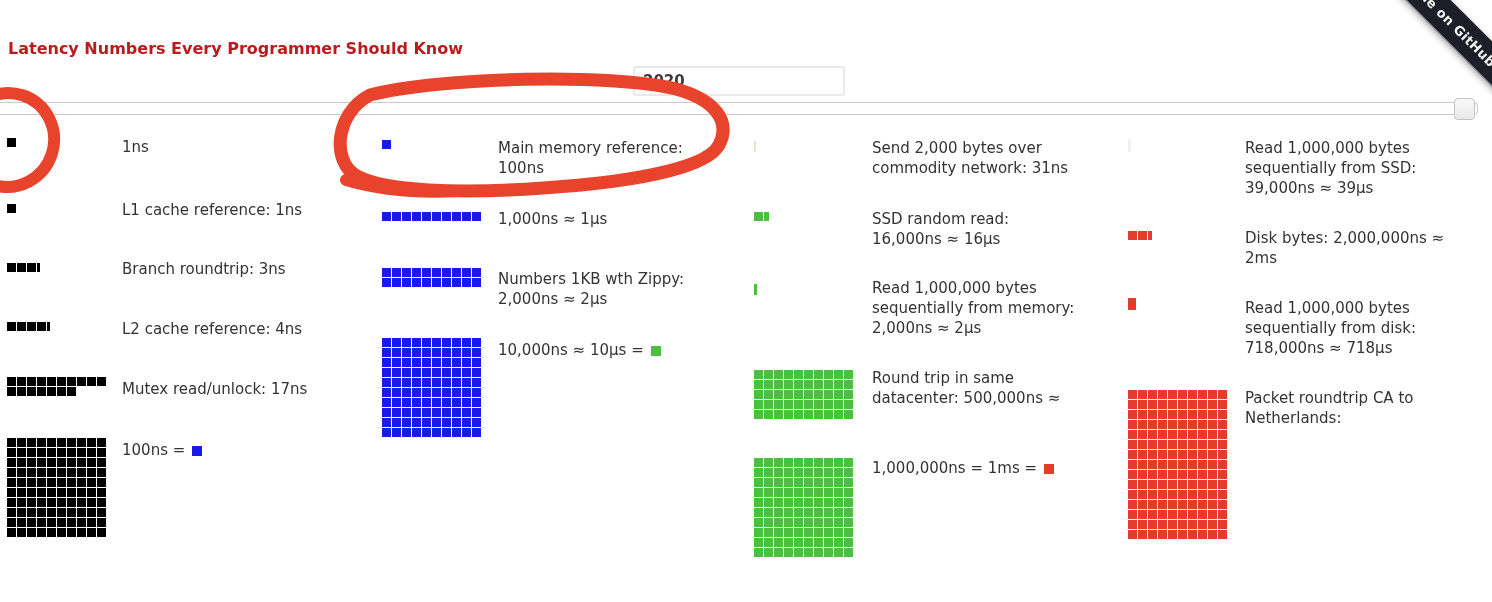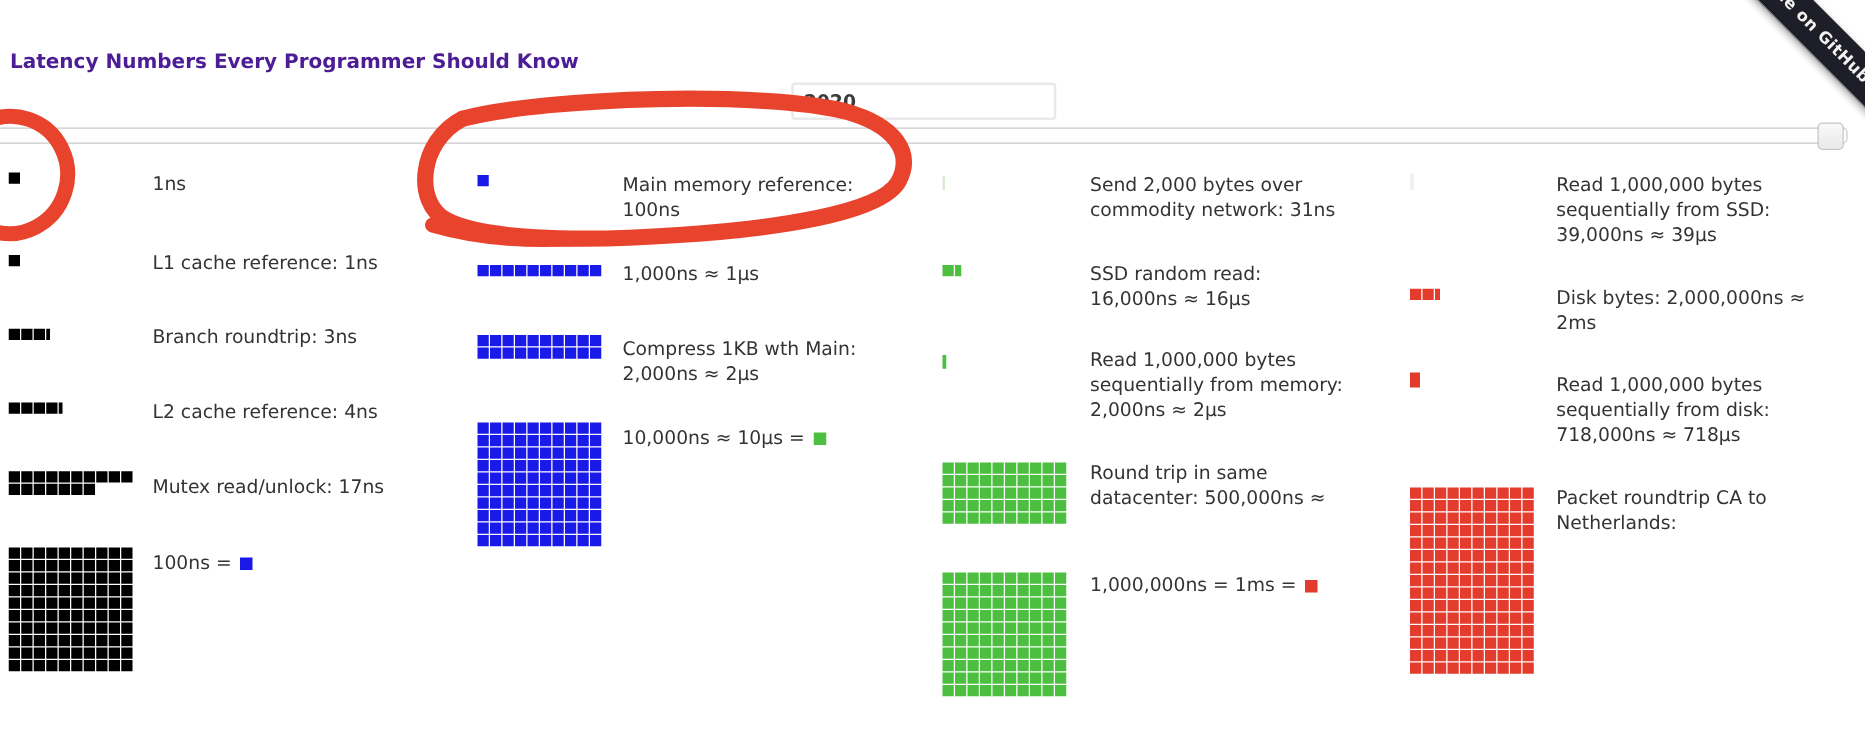--- a/index.html
+++ b/index.html
@@ -1,18 +1,18 @@
 <!DOCTYPE html>
 <html><head>
 <meta charset="utf-8">
 <style>
   html,body{margin:0;padding:0;background:#ffffff;}
   #page{position:relative;width:1492px;height:602px;overflow:hidden;
         font-family:"DejaVu Sans","Liberation Sans",sans-serif;color:#333;}
-  #title{position:absolute;left:8px;top:39px;font-size:16px;font-weight:700;color:#4c1d95;white-space:nowrap;}
+  #title{position:absolute;left:8px;top:39px;font-size:16px;font-weight:700;color:#b91c1c;white-space:nowrap;}
   #year-box{position:absolute;left:633px;top:66px;width:200px;height:26px;border:2px solid #e9e9e9;
             border-radius:3px;background:#fff;font-family:inherit;font-size:15px;font-weight:700;color:#3c3c3c;
             padding:0 0 0 8px;outline:none;}
   #slider-track{position:absolute;left:-4px;top:102px;width:1482px;height:13px;background:#fefefe;
             border:1px solid #c9c9c9;border-radius:4px;box-sizing:border-box;}
   #slider-handle{position:absolute;left:1454px;top:98px;width:21px;height:22px;
             background:linear-gradient(#f8f8f8,#e9e9e9);border:1px solid #c3c3c3;border-radius:4px;box-sizing:border-box;}
   .icon-block{position:absolute;display:flex;flex-wrap:wrap;align-content:flex-start;}
   .sq{width:9px;height:9px;margin:0 1px 1px 0;flex:0 0 auto;}
   .row-text{position:absolute;font-size:15px;line-height:20px;white-space:nowrap;color:#333;}
@@ -233,21 +233,21 @@
         <div class="sq" style="background: rgb(26, 26, 232);"></div>
         <div class="sq" style="background: rgb(26, 26, 232);"></div>
         <div class="sq" style="background: rgb(26, 26, 232);"></div>
         <div class="sq" style="background: rgb(26, 26, 232);"></div>
         <div class="sq" style="background: rgb(26, 26, 232);"></div>
         <div class="sq" style="background: rgb(26, 26, 232);"></div>
         <div class="sq" style="background: rgb(26, 26, 232);"></div>
         <div class="sq" style="background: rgb(26, 26, 232);"></div>
       </div>
       <div class="row-text" style="left: 498px; top: 269px;">
-        <div>Compress 1KB wth Main:</div>
+        <div>Numbers 1KB wth Zippy:</div>
         <div>2,000ns ≈ 2µs</div>
       </div>
       <div class="icon-block" style="left: 382px; top: 338px; width: 101px;">
         <div class="sq" style="background: rgb(26, 26, 232);"></div>
         <div class="sq" style="background: rgb(26, 26, 232);"></div>
         <div class="sq" style="background: rgb(26, 26, 232);"></div>
         <div class="sq" style="background: rgb(26, 26, 232);"></div>
         <div class="sq" style="background: rgb(26, 26, 232);"></div>
         <div class="sq" style="background: rgb(26, 26, 232);"></div>
         <div class="sq" style="background: rgb(26, 26, 232);"></div>

